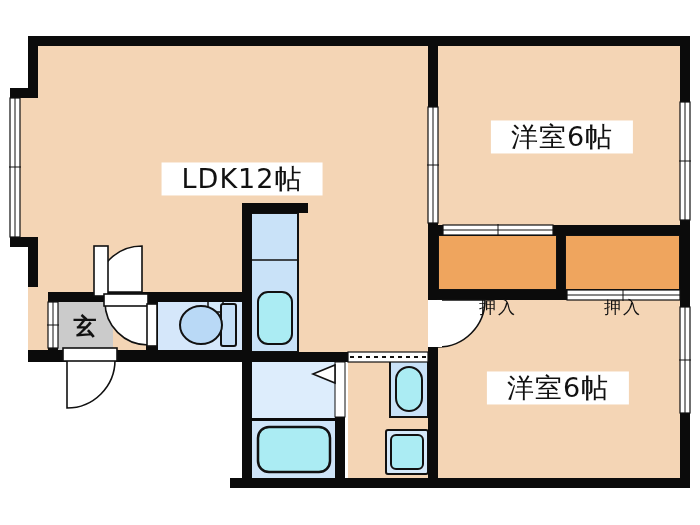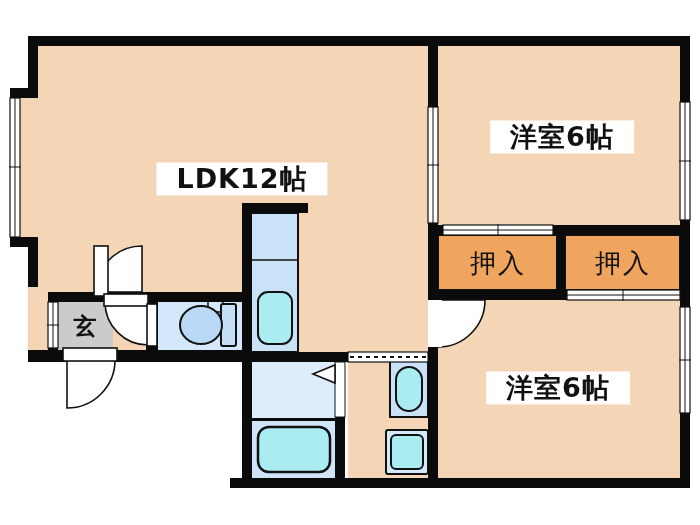--- a/index.html
+++ b/index.html
@@ -1,24 +1,24 @@
 <!DOCTYPE html>
 <html><head>
 <meta charset="utf-8">
 <style>
   html,body{margin:0;padding:0;background:#ffffff;}
   #stage{position:relative;width:700px;height:525px;background:#ffffff;overflow:hidden;
          font-family:"DejaVu Sans",sans-serif;}
   #plan{position:absolute;left:0;top:0;}
   .room-label{position:absolute;transform:translate(-50%,-50%);background:#ffffff;
-              color:#111;font-size:27px;font-weight:700;letter-spacing:1px;
+              color:#111;font-size:27px;font-weight:400;letter-spacing:1px;
               padding:1px 20px;white-space:nowrap;line-height:1.15;}
   .small-label{position:absolute;transform:translate(-50%,-50%);background:transparent;
-               color:#111;font-size:26px;font-weight:500;letter-spacing:2px;
-               white-space:nowrap;line-height:1;}
+               color:#111;font-size:17px;font-weight:500;letter-spacing:2px;
+               white-space:nowrap;line-height:1;margin-top:44px;}
   .gen-label{position:absolute;transform:translate(-50%,-50%);background:transparent;
              color:#111;font-size:23px;font-weight:600;white-space:nowrap;line-height:1;}
 </style>
 </head>
 <body>
 
 <div id="stage">
 
 <svg id="plan" width="700" height="525" viewBox="0 0 700 525">
 

